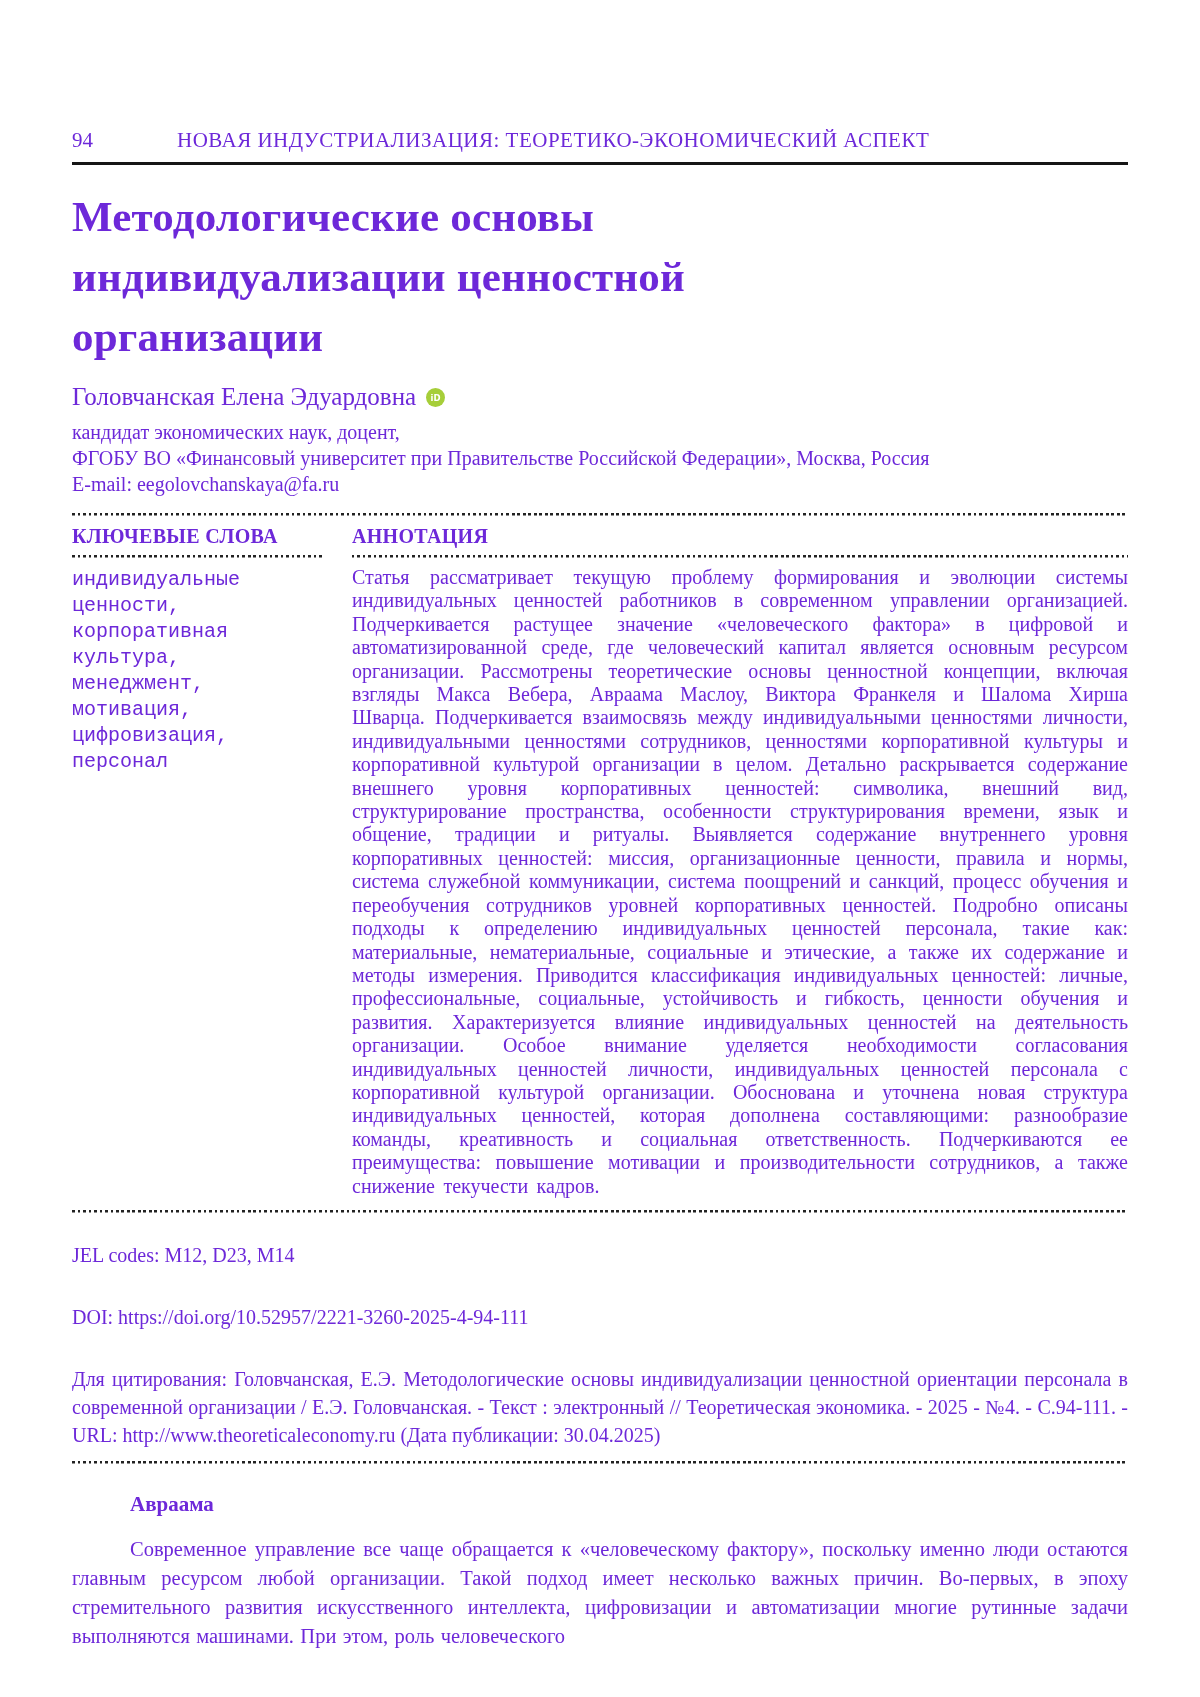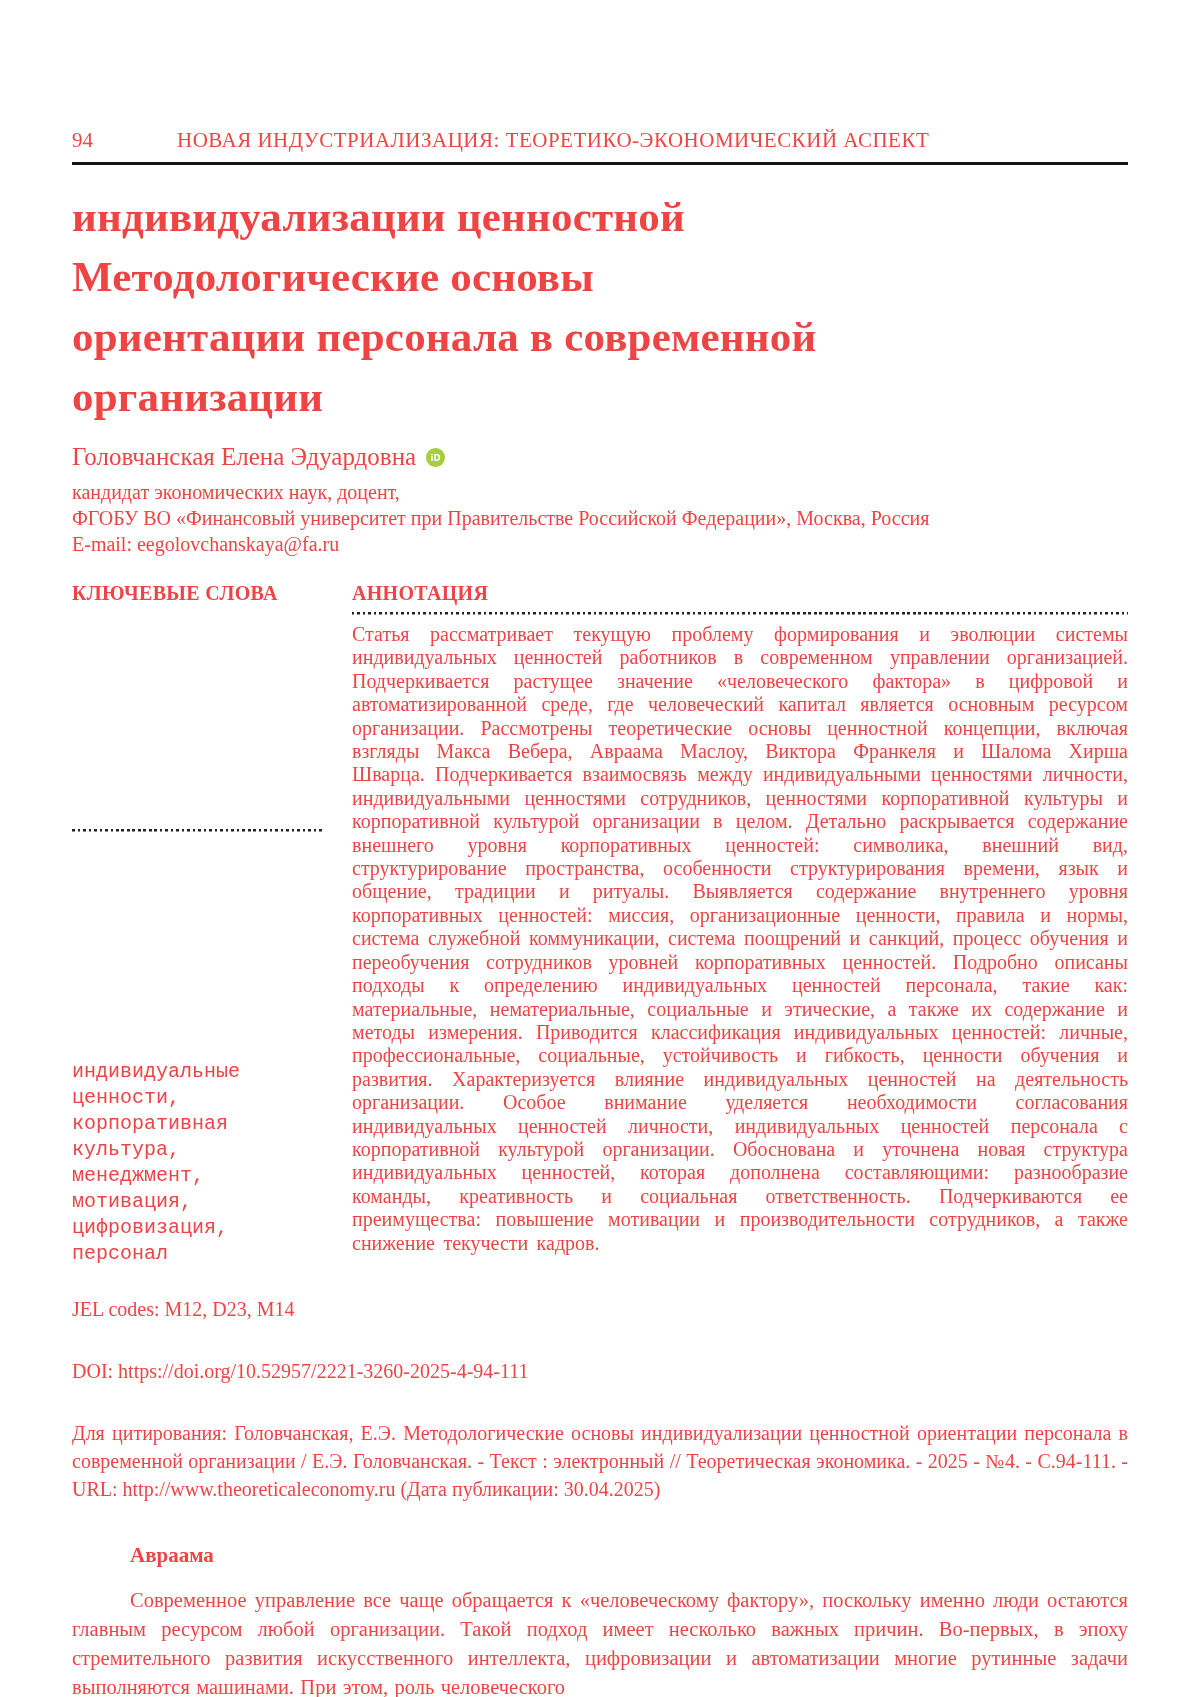--- a/index.html
+++ b/index.html
@@ -1,17 +1,17 @@
 <!DOCTYPE html>
 <html lang="ru"><head>
 <meta charset="utf-8">
 <style>
   html,body{margin:0;padding:0;background:#e9e9e9;}
   .page{
-    width:1200px;height:1697px;margin:0 auto;background:#ffffff;color:#ef4444;
+    width:1200px;height:1697px;margin:0 auto;background:#ffffff;color:#6d28d9;
     font-family:"Liberation Serif","DejaVu Serif",serif;
     box-sizing:border-box;padding:128px 72px 18px 72px;
     display:flex;flex-direction:column;overflow:hidden;position:relative;
   }
   
   .running-head{display:flex;align-items:baseline;border-bottom:3px solid #161616;padding-bottom:9px;}
   .rh-num{font-size:21px;}
   .rh-title{font-size:21px;margin-left:84px;letter-spacing:.5px;}
   
   .title{margin:22px 0 14px 0;font-size:43px;line-height:60px;font-weight:700;letter-spacing:.2px;}
@@ -19,21 +19,21 @@
   
   .author-row{display:flex;align-items:center;margin:2px 0 8px 0;}
   .author{font-size:25px;font-weight:400;}
   .orcid{margin-left:10px;display:inline-flex;cursor:pointer;}
   .affil{font-size:20px;line-height:26px;}
   
   .dotline{height:3px;background-image:repeating-linear-gradient(90deg,#222 0 2.5px,transparent 2.5px 5.5px);background-size:100% 2.5px;background-repeat:no-repeat;background-position:0 0;}
   .dl-top{margin-top:16px;}
   
   .kw-abs{display:flex;align-items:stretch;}
-  .col-kw{width:252px;flex:0 0 252px;display:flex;flex-direction:column;justify-content:space-between;}
+  .col-kw{width:252px;flex:0 0 252px;display:flex;flex-direction:column;}
   .col-abs{flex:1;margin-left:28px;display:flex;flex-direction:column;}
   .sec-head{font-size:20px;font-weight:700;padding:9px 0 7px 0;letter-spacing:.3px;}
   .kw-text{font-size:20px;line-height:26px;padding-top:9px;font-family:Liberation Mono, monospace;}
   .kw-text span{display:block;}
   .abs-text{margin:8px 0 12px 0;font-size:20px;line-height:23.4px;text-align:justify;word-spacing:.17em;}
   
   .meta{font-size:20px;line-height:28px;margin:0;}
   .meta.jel{margin-top:28px;}
   .meta.doi{margin-top:34px;}
   .meta.cite{margin-top:34px;text-align:justify;margin-bottom:12px;}
@@ -46,23 +46,22 @@
 <body>
 
 <div class="page">
 
   <header class="running-head">
     <span class="rh-num">94</span>
     <span class="rh-title">НОВАЯ ИНДУСТРИАЛИЗАЦИЯ: ТЕОРЕТИКО-ЭКОНОМИЧЕСКИЙ АСПЕКТ</span>
   </header>
 
   <h1 class="title">
+    <span>Методологические основы</span>
     <span>индивидуализации ценностной</span>
-    <span>Методологические основы</span>
-    <span>ориентации персонала в современной</span>
     <span>организации</span>
   </h1>
 
   <div class="author-row">
     <span class="author">Головчанская Елена Эдуардовна</span>
     <span class="orcid">
       <svg width="19" height="19" viewBox="0 0 19 19" aria-hidden="true">
         <circle cx="9.5" cy="9.5" r="9.5" fill="#A6CE39"></circle>
         <text x="9.5" y="13.2" font-size="8.5" font-weight="bold" text-anchor="middle" fill="#ffffff" font-family="DejaVu Sans, sans-serif">iD</text>
       </svg>

